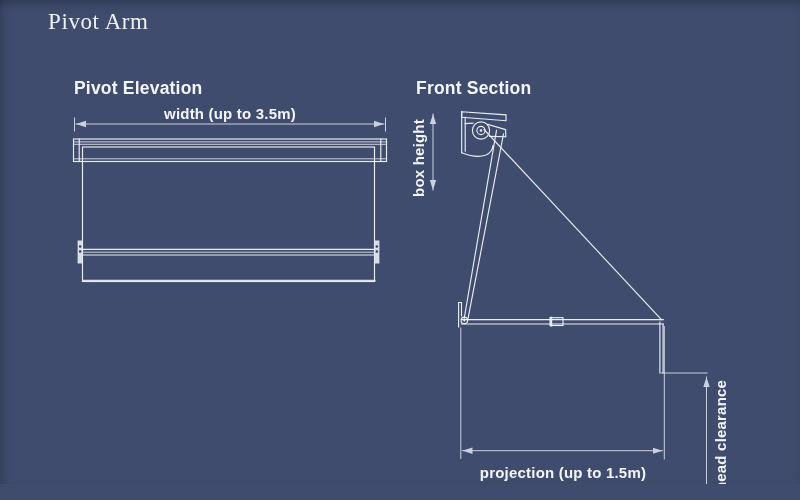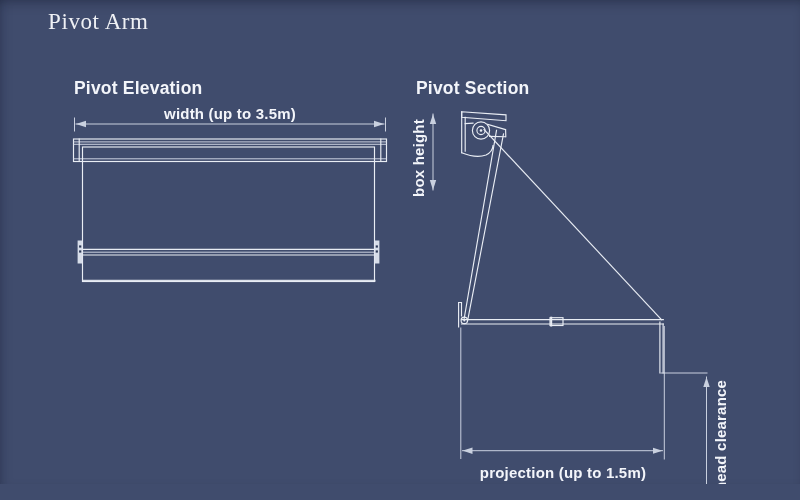--- a/index.html
+++ b/index.html
@@ -31,21 +31,21 @@
   .fillw{fill:#dfe5f0;stroke:none;}
   .hole{fill:#2c3857;stroke:none;}
 </style>
 </head>
 <body>
 
 <div class="stage">
 
   <div class="page-title">Pivot Arm</div>
   <div class="view-heading heading-front">Pivot Elevation</div>
-  <div class="view-heading heading-cross">Pivot Section</div>
+  <div class="view-heading heading-cross">Front Section</div>
 
   <svg width="800" height="500" viewBox="0 0 800 500">
     <defs>
       <marker id="arw" viewBox="0 0 10 10" refX="10" refY="5" markerWidth="10" markerHeight="10" orient="auto-start-reverse">
         <path d="M0,1.8 L10,5 L0,8.2 Z" fill="#dde3ef"></path>
       </marker>
     </defs>
 
     <g>
 

